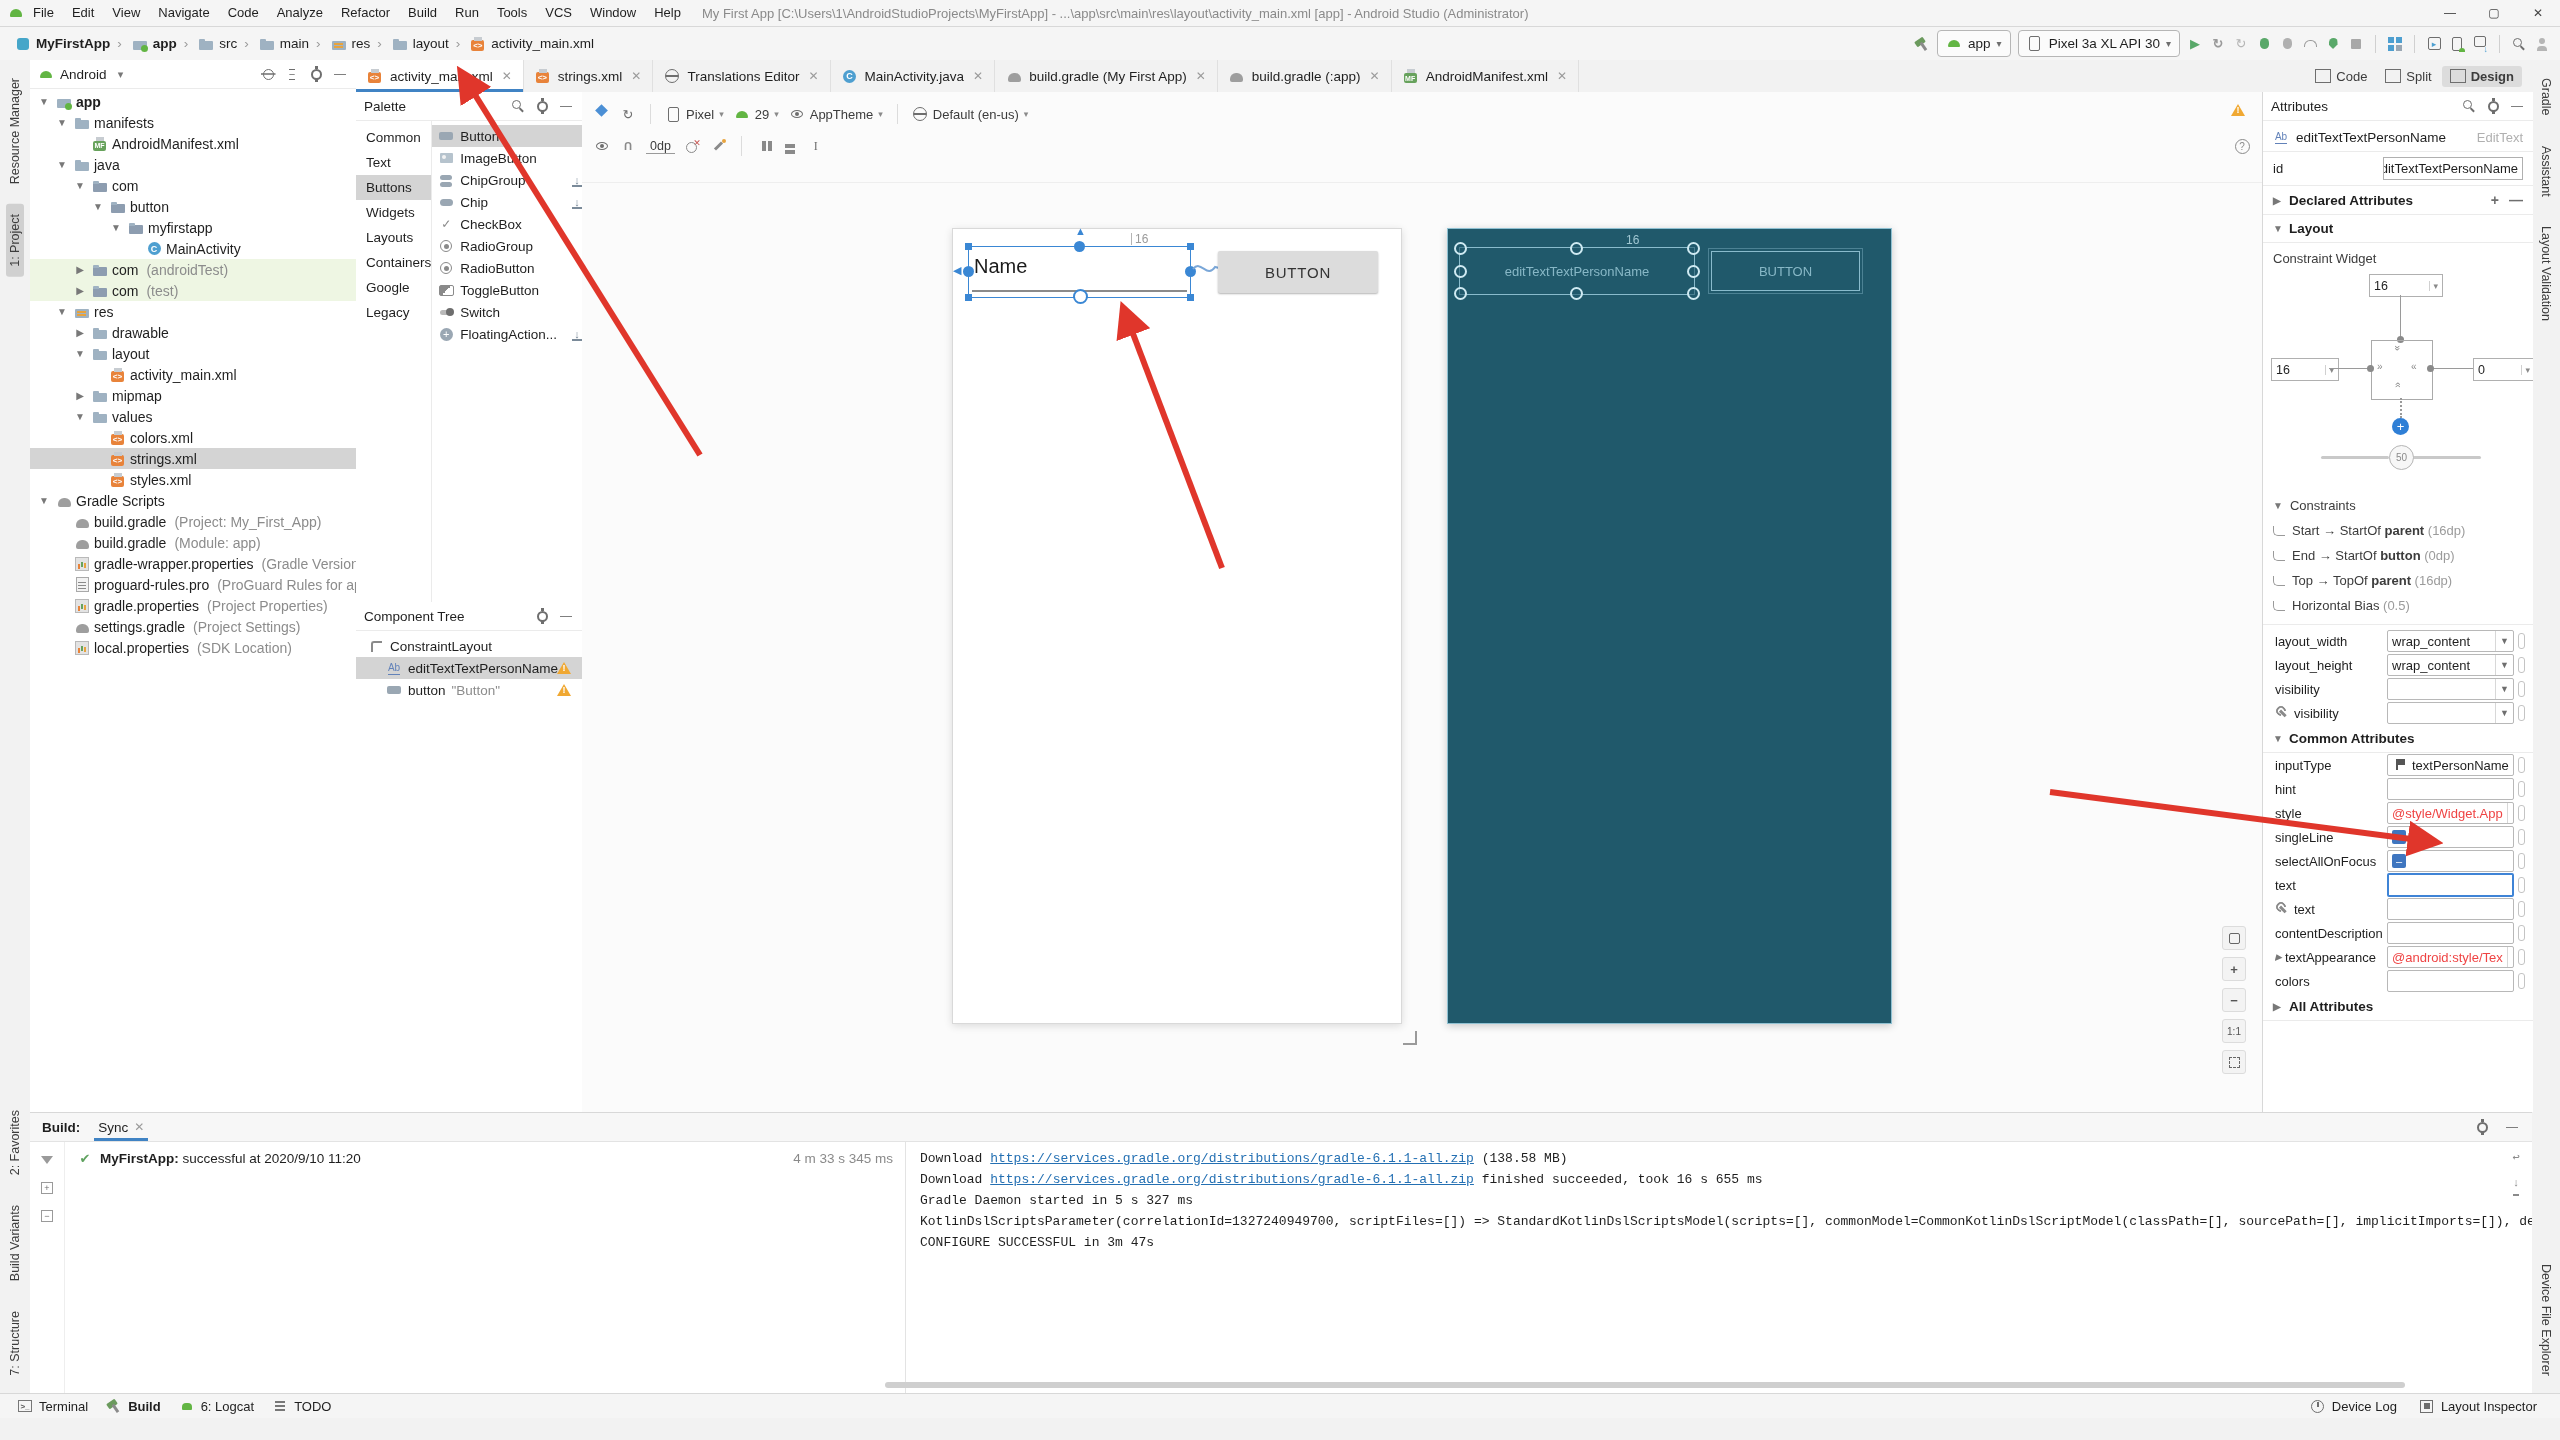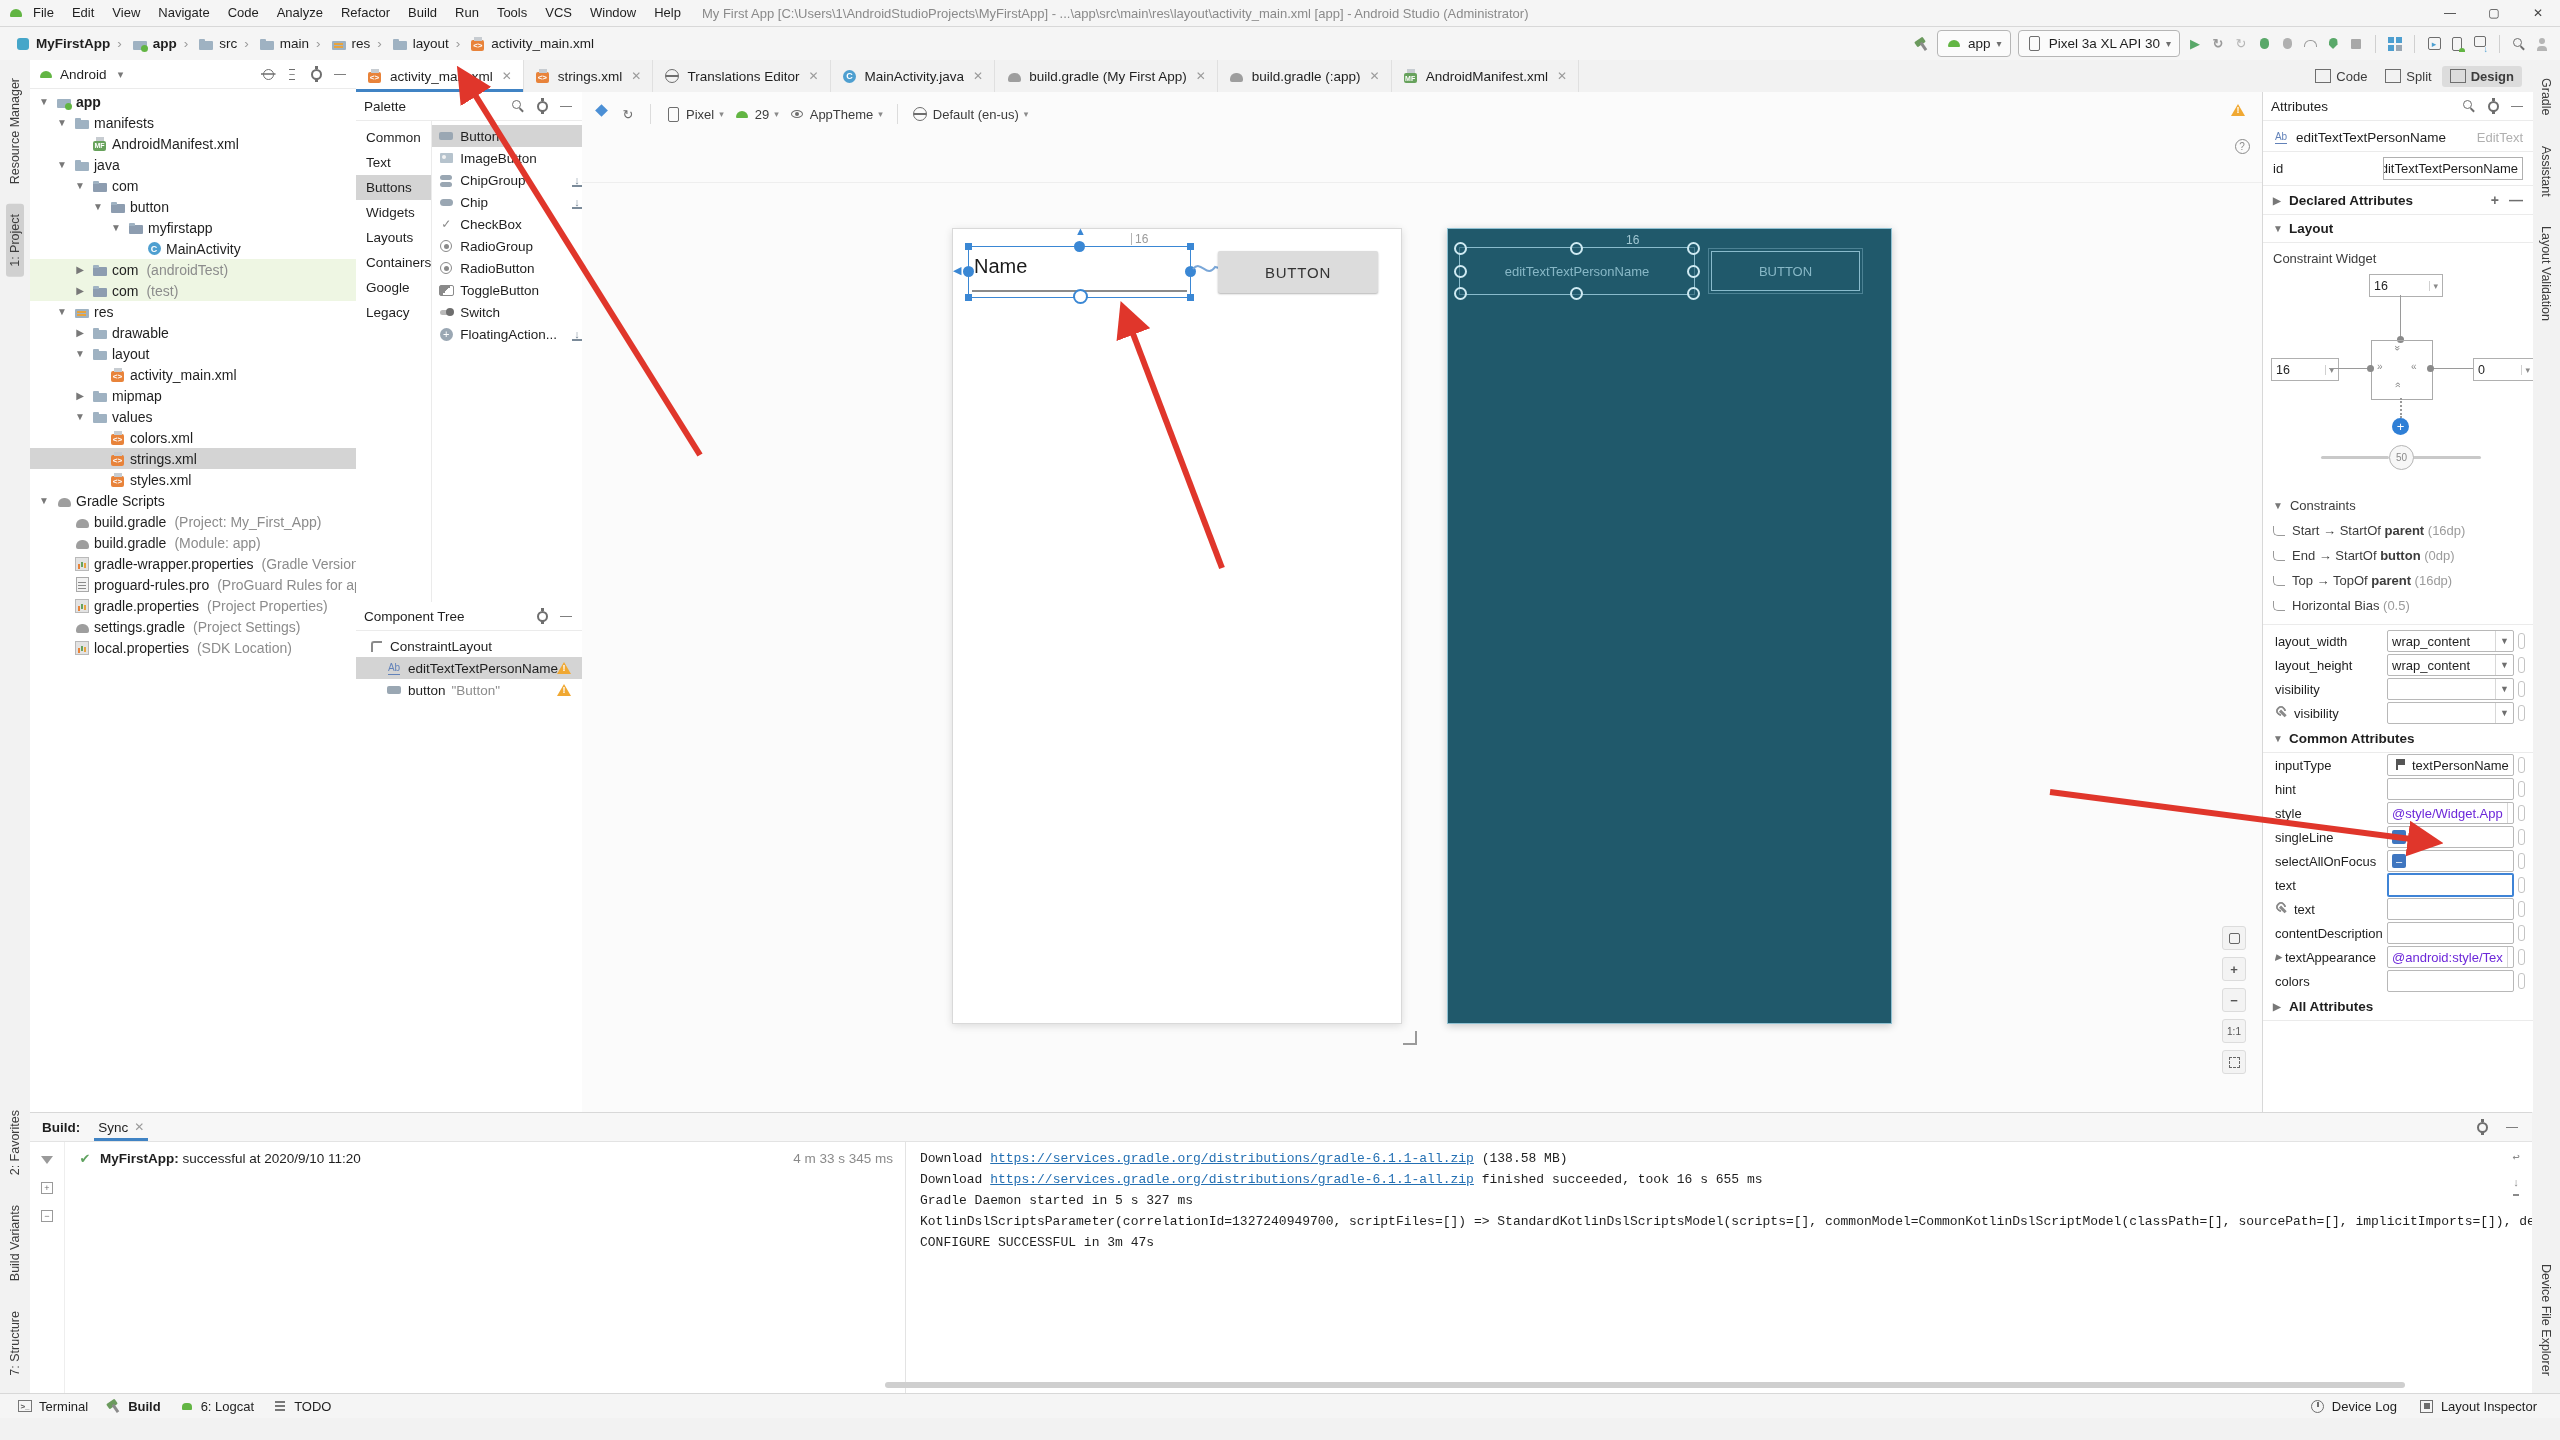--- a/index.html
+++ b/index.html
@@ -243,21 +243,21 @@
   .cw-slider-line{position:absolute;height:3px;background:#c9c9c9;border-radius:2px;}
   .cw-thumb{position:absolute;width:23px;height:23px;border:1px solid #b5b5b5;background:#f7f7f7;border-radius:50%;display:flex;align-items:center;justify-content:center;font-size:10px;color:#8a8a8a;}
   .cn-row{display:flex;align-items:center;gap:7px;padding:2px 10px;height:21px;color:#3c3c3c;}
   .cn-icon{width:11px;height:9px;border-left:1.5px solid #9a9a9a;border-bottom:1.5px solid #9a9a9a;border-radius:0 0 0 5px;flex:none;}
   .cn-row .gray{color:#9b9b9b;}
   .cn-row b{font-weight:bold;}
   .arow{display:flex;align-items:center;height:24px;padding:0 8px 0 12px;gap:4px;}
   .arow .alabel{width:108px;display:flex;align-items:center;gap:3px;white-space:nowrap;overflow:hidden;flex:none;}
   .arow .ctl{flex:1;height:20px;border:1px solid #b8b8b8;background:#fff;border-radius:2px;display:flex;align-items:center;padding:0 4px;gap:4px;overflow:hidden;white-space:nowrap;}
   .arow.focused .ctl{border:2px solid #3f84d6;}
-  .arow.gray .val{color:#6d28d9;}
+  .arow.gray .val{color:#ef4444;}
   .arow .dd{display:none;margin-left:auto;color:#6e6e6e;font-size:9px;border-left:1px solid #d8d8d8;padding-left:4px;height:100%;align-items:center;}
   .arow.is-select .dd{display:flex;}
   .arow .chk{display:none;width:14px;height:14px;background:#3f76c0;border-radius:2px;color:#fff;font-size:11px;align-items:center;justify-content:center;line-height:14px;}
   .arow.is-check .ctl .chk{display:flex;}
   .arow .flagic,.arow .wrenchic,.arow .expandic{display:none;}
   .arow.has-flag .flagic{display:inline-flex;}
   .arow.has-wrench .wrenchic{display:inline-flex;}
   .arow.has-expand .expandic{display:inline-flex;color:#787878;font-size:9px;}
   .arow .pill{width:5px;height:14px;border:1px solid #c4c4c4;border-radius:3px;flex:none;}
 
@@ -908,20 +908,31 @@
           <span>AppTheme</span>
             <span class="dd-arrow">▾</span>
         </span>
         <span class="vsep"></span>
         <span class="mini-combo">
           <span data-icon="globe"></span>
           <span>Default (en-us)</span>
             <span class="dd-arrow">▾</span>
         </span>
       </div>
+      <div class="dtb-row">
+        <span data-icon="view-options"></span>
+        <span data-icon="auto-connect"></span>
+        <span class="margin-chip">0dp</span>
+        <span data-icon="clear-constraints"></span>
+        <span data-icon="infer-constraints"></span>
+        <span class="vsep"></span>
+        <span data-icon="pack"></span>
+        <span data-icon="align"></span>
+        <span data-icon="guidelines"></span>
+      </div>
       <span class="dtb-warn" data-icon="warning"></span>
       <span class="dtb-help" data-icon="help"></span>
     </div>
 
     <div class="surface">
 
       <div class="phone design">
         <span class="margin-16" style="left:178px;top:4px;">16</span>
         <div class="edittext-widget">
           <span class="et-text">Name</span>

